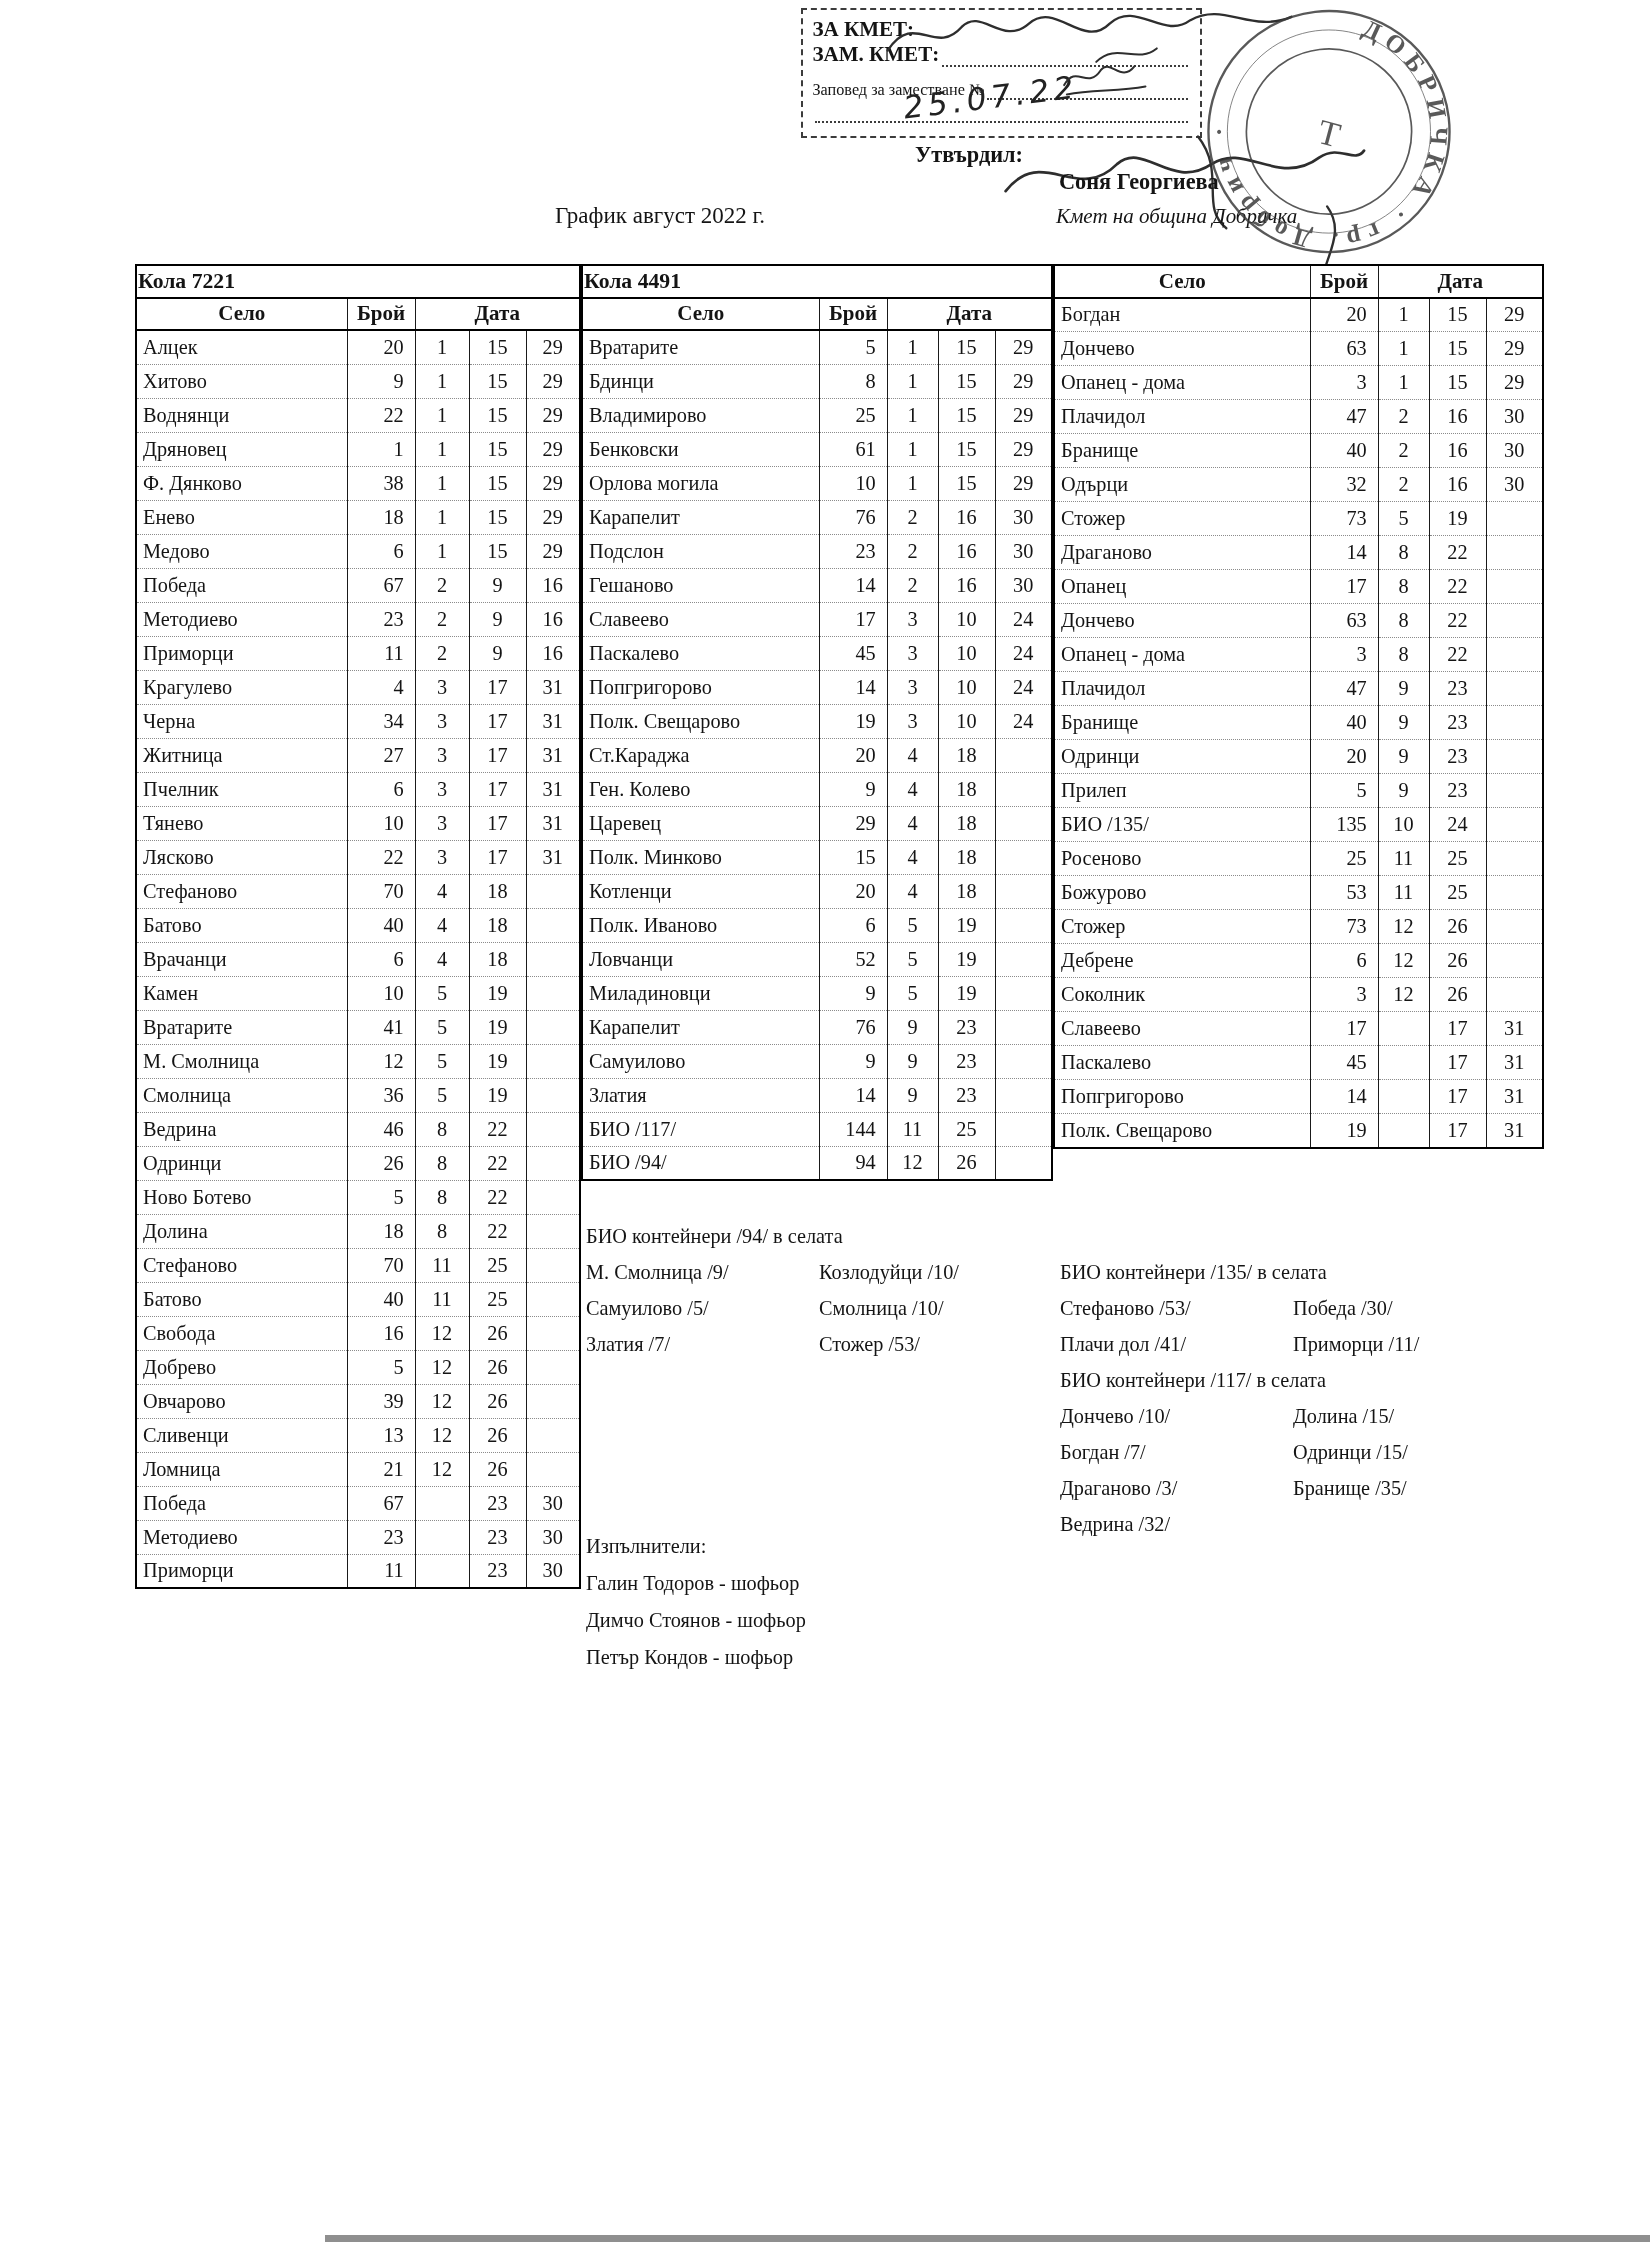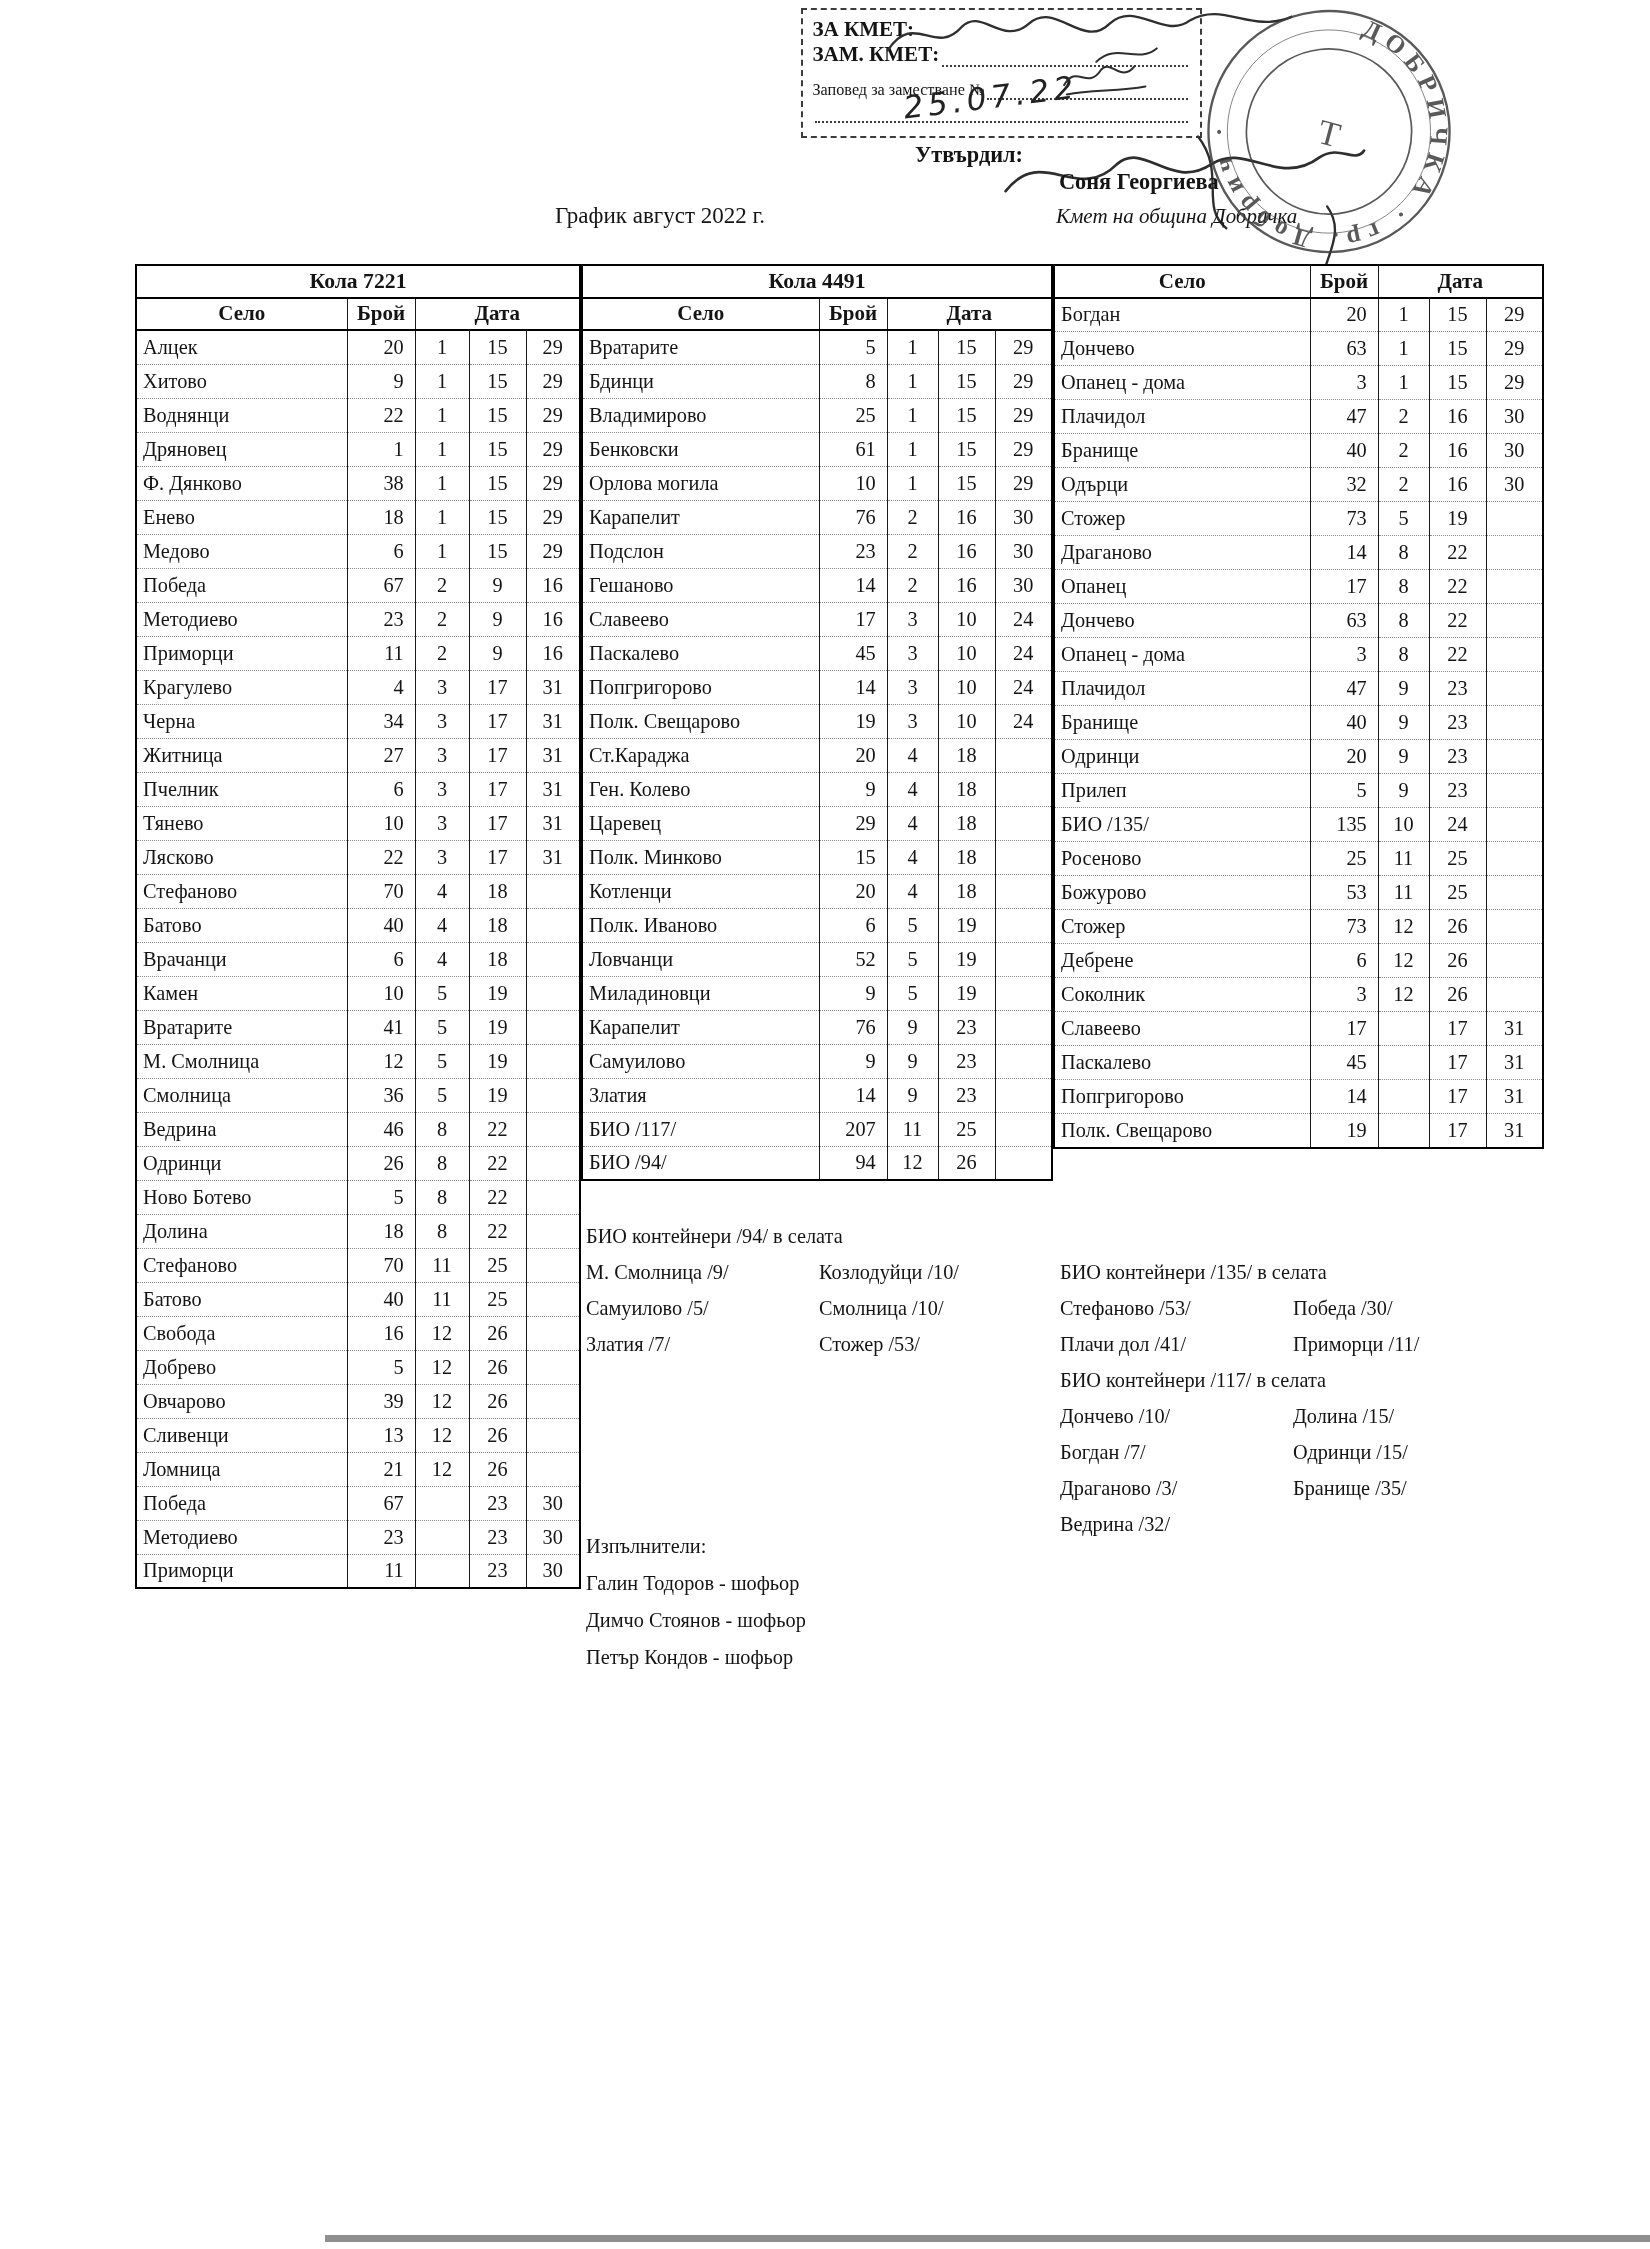--- a/index.html
+++ b/index.html
@@ -29,21 +29,21 @@
   .sig-main{left:995px;top:127px;width:379px;height:108px}
   .sig-tail{left:1273px;top:203px;width:115px;height:142px}
 
   .round-stamp{position:absolute;left:1178px;top:-12.2px;width:302px;height:302px;opacity:.85}
 
   
   .table-area{position:absolute;left:135px;top:264px;display:flex;align-items:flex-start}
   .sched-table{border-collapse:collapse;table-layout:fixed;font-size:20.3px;border:2px solid #000;background:#fff}
   .sched-table th,.sched-table td{border-left:1.4px solid #1a1a1a;border-right:1.4px solid #1a1a1a;
     overflow:hidden;white-space:nowrap}
-  th.tbl-title{height:32.5px;font-size:21.7px;font-weight:bold;text-align:center;border-bottom:2px solid #000}
+  th.tbl-title{height:32.5px;font-size:21.7px;font-weight:bold;text-align:left;border-bottom:2px solid #000}
   th.h{height:32.5px;font-size:21px;font-weight:bold;text-align:center;border-bottom:2px solid #000}
   .sched-table td{height:34px;padding:0 4.1px;border-bottom:1.4px dotted #8b8b8b}
   td.c-name{text-align:left;padding-left:6.1px}
   td.c-count{text-align:right;padding-right:10.8px}
   td.c-d{text-align:center;padding:0;border-left:1.4px solid #555}
   .t0 col.c1{width:211px}.t0 col.c2{width:68px}.t0 col.c3{width:54px}.t0 col.c4{width:57px}.t0 col.c5{width:54px}
   .t1 col.c1{width:237px}.t1 col.c2{width:68px}.t1 col.c3{width:51px}.t1 col.c4{width:57px}.t1 col.c5{width:57px}
   .t2 col.c1{width:256px}.t2 col.c2{width:68px}.t2 col.c3{width:51px}.t2 col.c4{width:57px}.t2 col.c5{width:57px}
 
   
@@ -573,21 +573,21 @@
           </tr>
           <tr>
             <td class="c-name">Златия</td>
             <td class="c-count">14</td>
             <td class="c-d">9</td>
             <td class="c-d">23</td>
             <td class="c-d"></td>
           </tr>
           <tr>
             <td class="c-name">БИО /117/</td>
-            <td class="c-count">207</td>
+            <td class="c-count">144</td>
             <td class="c-d">11</td>
             <td class="c-d">25</td>
             <td class="c-d"></td>
           </tr>
           <tr>
             <td class="c-name">БИО /94/</td>
             <td class="c-count">94</td>
             <td class="c-d">12</td>
             <td class="c-d">26</td>
             <td class="c-d"></td>

